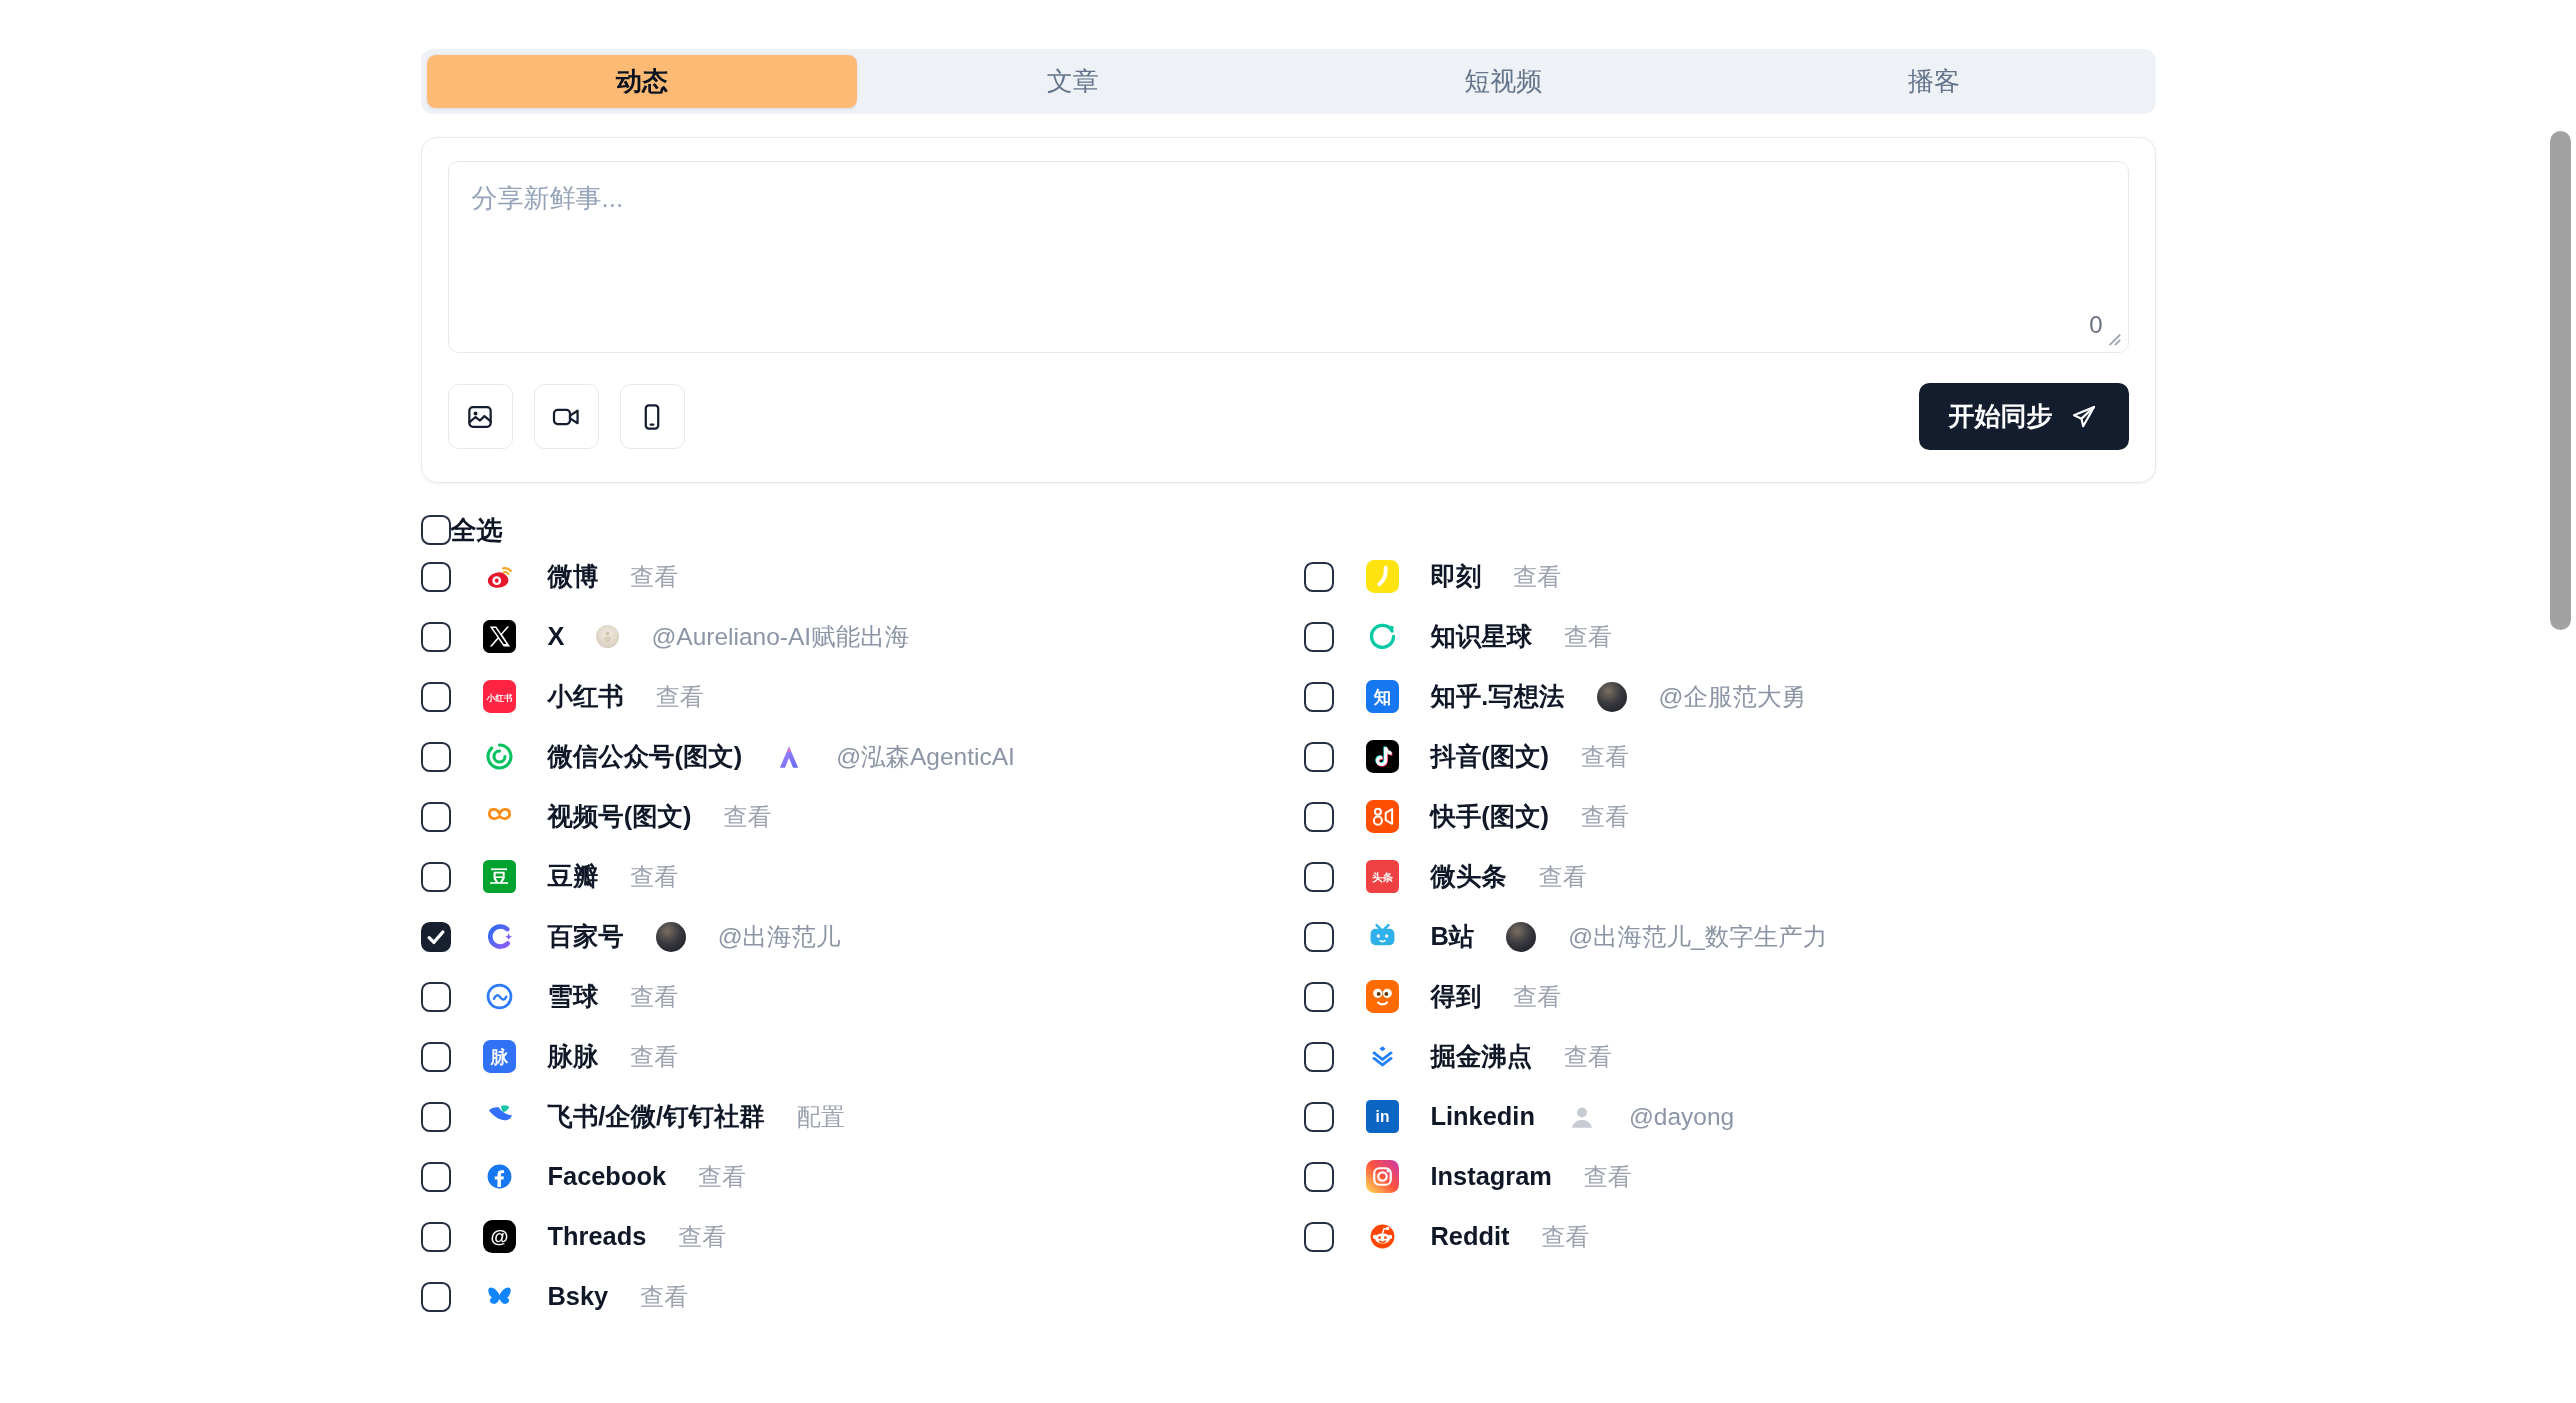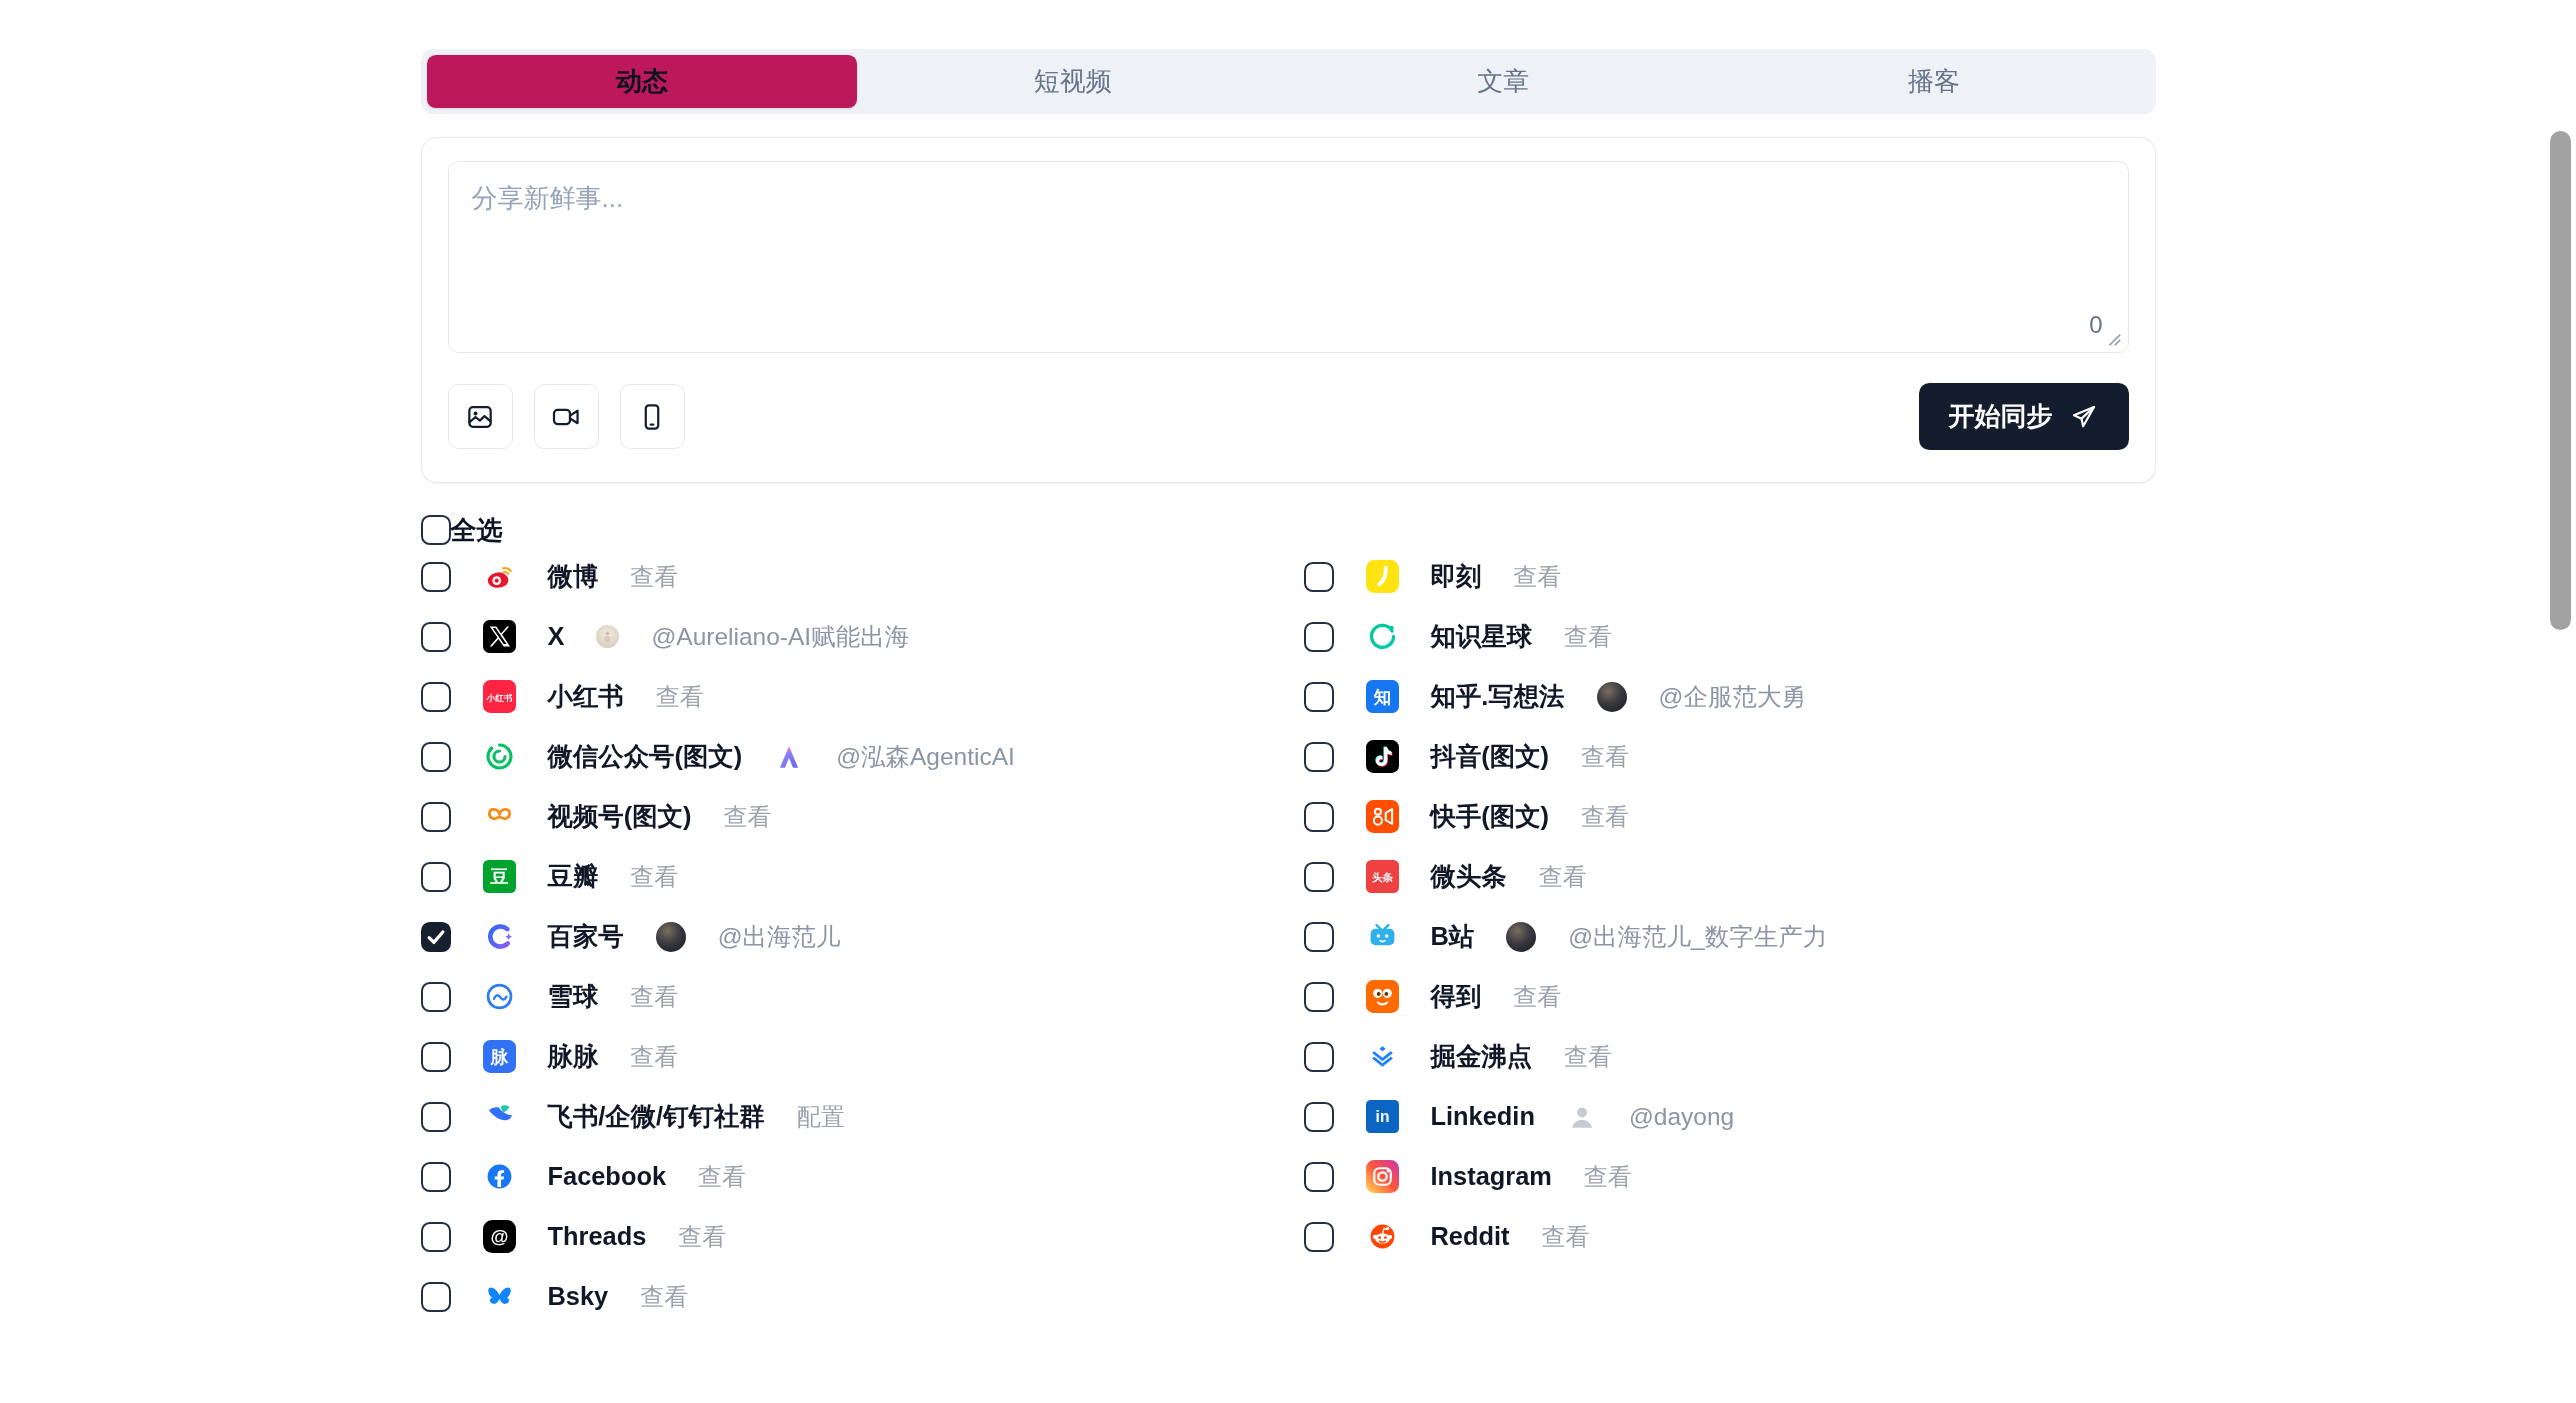--- a/index.html
+++ b/index.html
@@ -18,21 +18,21 @@
   .tabbar {
     height: 65px; background: #eef1f6; border-radius: 12.3px;
     display: flex; padding: 6.1px;
   }
   .tab {
     flex: 1; display: flex; align-items: center; justify-content: center;
     font-size: 26px; color: #64748b; font-weight: 500;
     border-radius: 8.8px; cursor: pointer; user-select: none;
   }
   .tab.active {
-    background: #be185d; color: #0b1320; font-weight: 700;
+    background: #fdba74; color: #0b1320; font-weight: 700;
     box-shadow: 0 0.9px 2.6px rgba(15,23,42,.10);
   }
 
   
   .card {
     margin-top: 23px; background: #fff;
     border: 0.9px solid #e6e9ee; border-radius: 16px;
     padding: 23px 26px 32px;
     box-shadow: 0 0.9px 2.6px rgba(16,24,40,.05);
   }
@@ -116,22 +116,22 @@
     background: #a2a2a2; border-radius: 10.5px;
   }
 </style>
 </head>
 <body>
 
 <div class="container">
 
   <div class="tabbar">
     <div class="tab active">动态</div>
+    <div class="tab">文章</div>
     <div class="tab">短视频</div>
-    <div class="tab">文章</div>
     <div class="tab">播客</div>
   </div>
 
   <div class="card">
     <div class="ta-wrap">
       <textarea class="ta" placeholder="分享新鲜事..." style=""></textarea>
       <span class="count">0</span>
       <span class="resize-corner">
         <svg viewBox="0 0 18 18">
             <path d="M4 16 16 4 M10 16 16 10" stroke="#9aa3b2" stroke-width="2" fill="none"></path>

